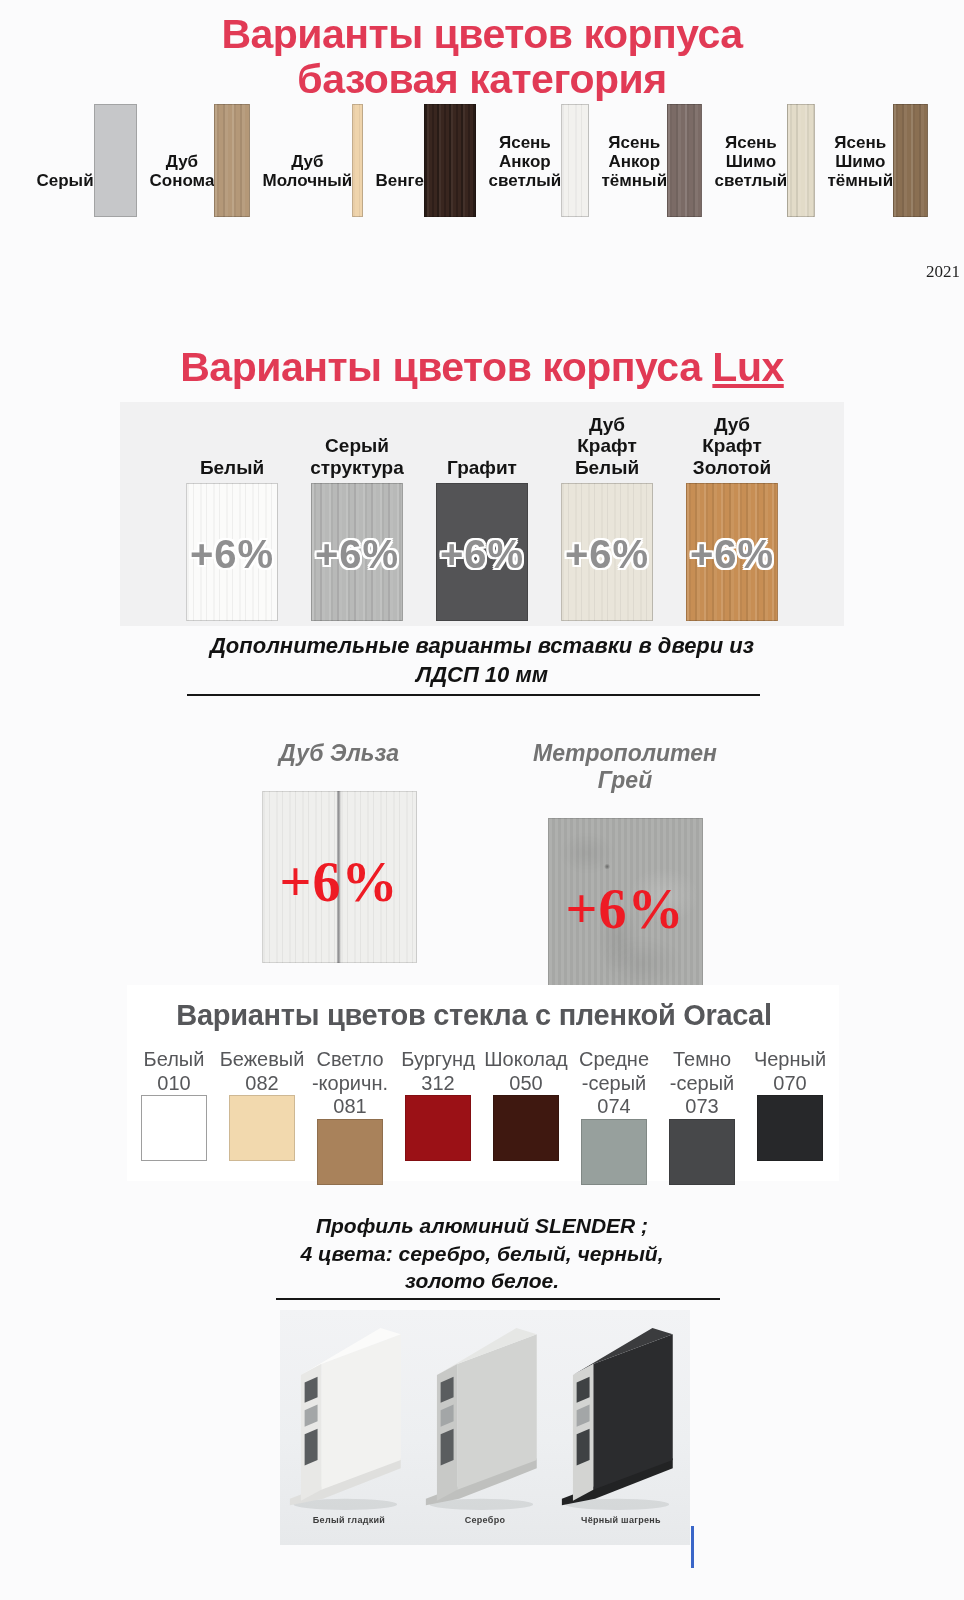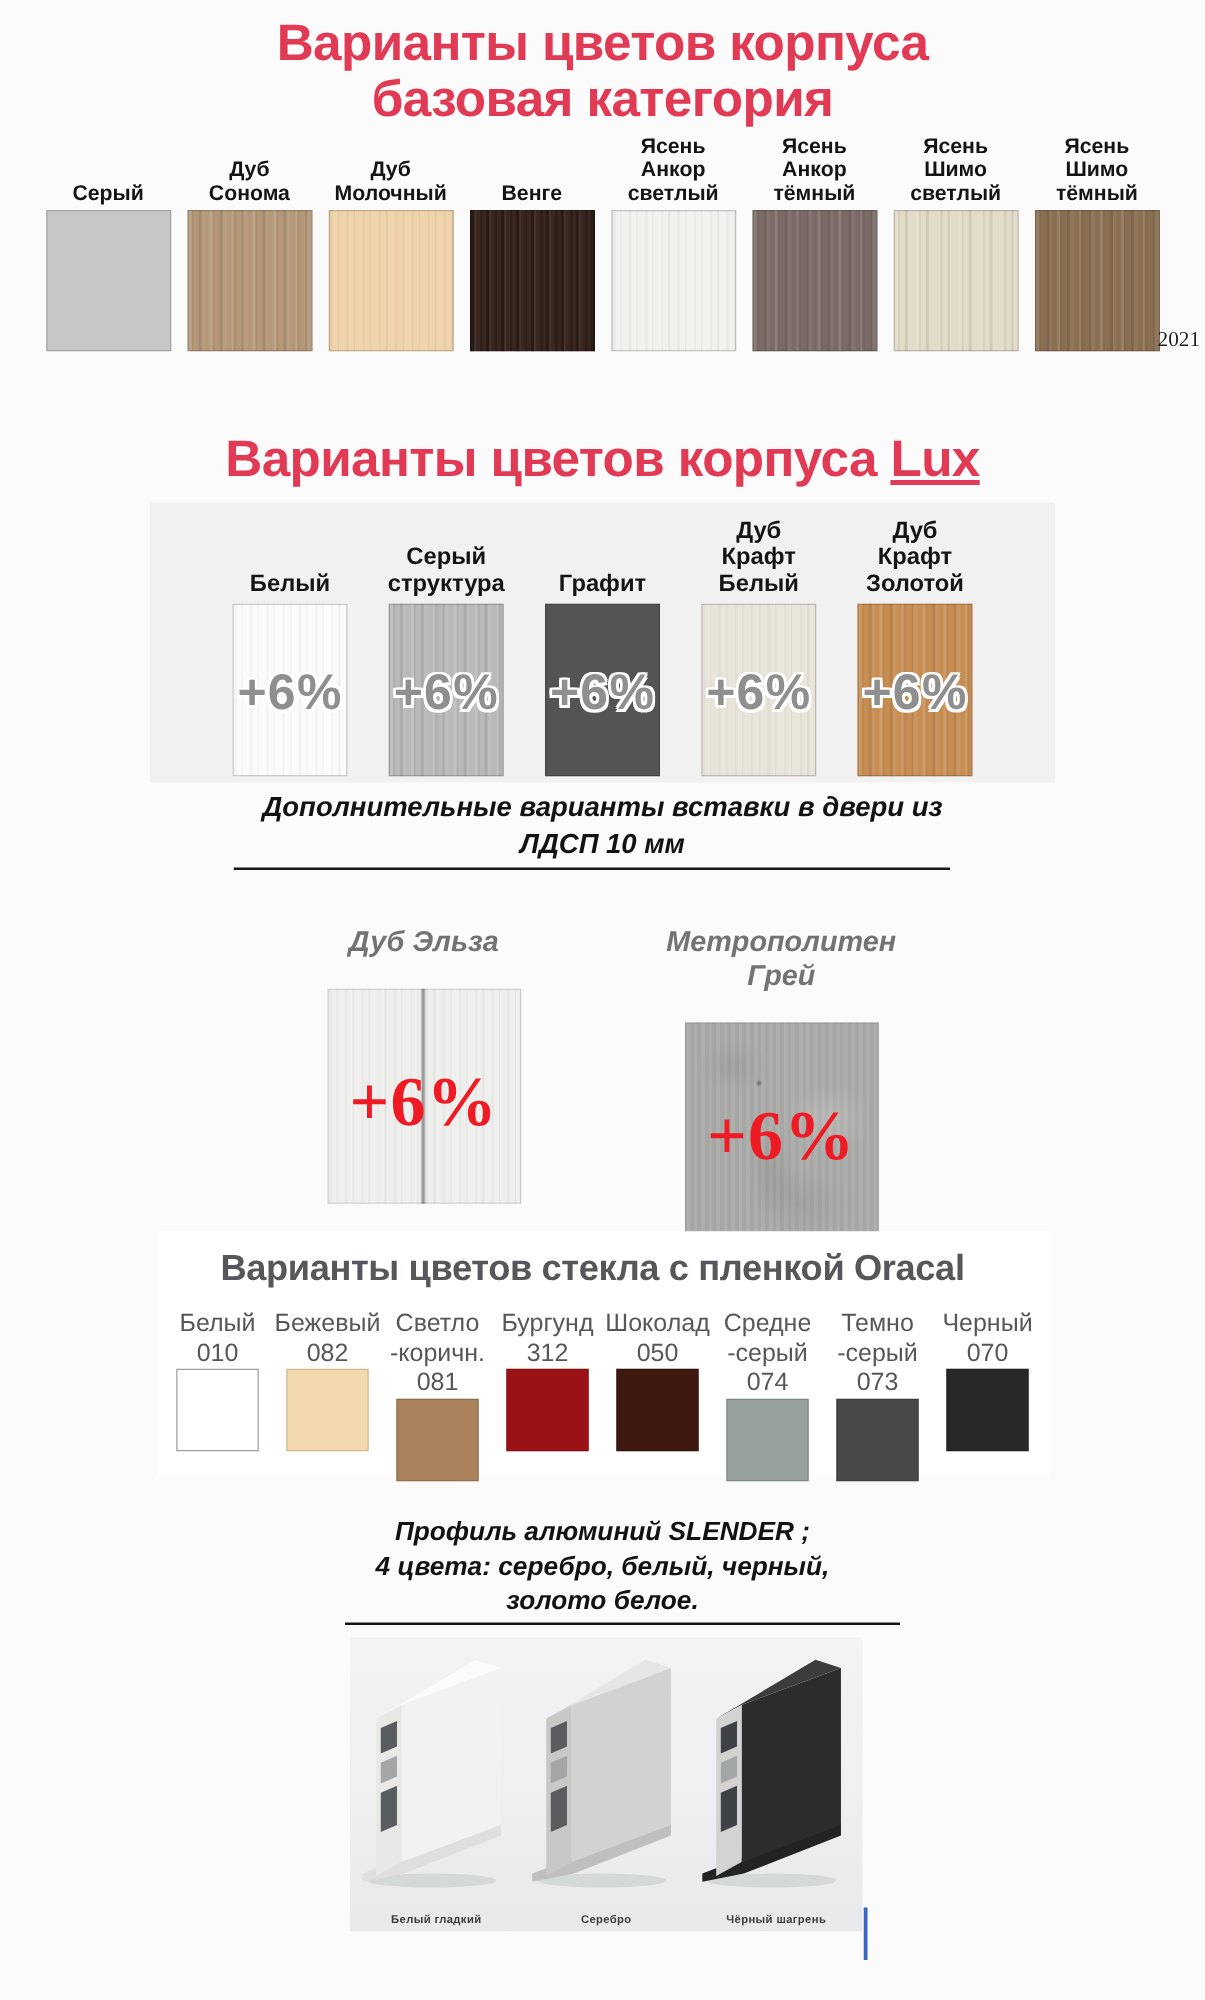--- a/index.html
+++ b/index.html
@@ -10,21 +10,21 @@
   .pink-title{position:absolute;left:0;right:0;text-align:center;font-weight:bold;
     font-size:41px;line-height:1.1;letter-spacing:-0.5px;white-space:pre-line;}
   .lux-underline{text-decoration:underline;}
   .ital-head{position:absolute;left:0;right:0;text-align:center;font-weight:bold;font-style:italic;
     color:#121212;white-space:pre-line;}
   .rule{position:absolute;height:0;border-top:2px solid #161616;}
 
   
   .row{position:absolute;left:0;right:0;display:flex;justify-content:center;}
   #base-row{top:100px;gap:13px;}
-  .b-col{width:100px;display:flex;flex-direction:column;align-items:center;}
+  .b-col{width:100px;display:flex;align-items:center;}
   .b-lab{height:64px;display:flex;align-items:flex-end;justify-content:center;text-align:center;
     font-weight:bold;font-size:17px;line-height:1.12;color:#141414;white-space:pre-line;}
   .b-sw{width:100px;height:113px;margin-top:4px;border:1px solid rgba(0,0,0,0.18);box-sizing:border-box;}
 
   .watermark{position:absolute;left:906px;top:262px;font-family:"Liberation Serif",serif;
     font-size:17px;color:#1F1F1F;margin-left:20px;}
 
   
   .lux-panel{position:absolute;left:120px;top:402px;width:724px;height:224px;background:#F1F1F2;}
   #lux-row{top:412px;gap:33px;}
@@ -52,21 +52,21 @@
   .o-col{width:66px;display:flex;flex-direction:column;align-items:center;}
   .o-sw{width:66px;height:66px;border:1px solid rgba(0,0,0,0.15);box-sizing:border-box;}
   .o-lab{width:96px;margin:8px -15px 0;text-align:center;font-size:20px;line-height:1.18;
     color:#56575A;white-space:pre-line;}
 
   
   .photo{position:absolute;left:280px;top:1310px;width:410px;height:235px;
     background:linear-gradient(180deg,#F2F3F5 0%,#EDEFF1 55%,#E7E9EB 100%);
     display:flex;justify-content:center;align-items:flex-start;gap:14px;padding-top:12px;box-sizing:border-box;}
   figure{margin:0;display:flex;flex-direction:column;align-items:center;}
-  figcaption{margin-top:16px;font-size:9px;font-weight:bold;color:#3C3C3C;letter-spacing:0.3px;}
+  figcaption{margin-top:1px;font-size:9px;font-weight:bold;color:#3C3C3C;letter-spacing:0.3px;}
   .shadow{fill:rgba(40,45,50,0.10);}
   .hole{fill:#5A5D5F;} .slot{fill:#A3A6A7;}
   .prof-white .side{fill:#F2F2F0}.prof-white .top{fill:#FBFBFA}.prof-white .cut{fill:#E8E8E6}.prof-white .flange{fill:#DFDFDD}
   .prof-silver .side{fill:#D2D3D1}.prof-silver .top{fill:#E6E7E5}.prof-silver .cut{fill:#C8C9C7}.prof-silver .flange{fill:#BFC0BE}
   .prof-black .side{fill:#2B2C2E}.prof-black .top{fill:#3B3C3E}.prof-black .cut{fill:#D3D4D2}.prof-black .flange{fill:#222324}
   .prof-black .hole{fill:#3F4244}
   .caret{position:absolute;left:691px;top:1526px;width:3px;height:42px;background:#3A66C8;}
 
   
   .tex-flat{}

